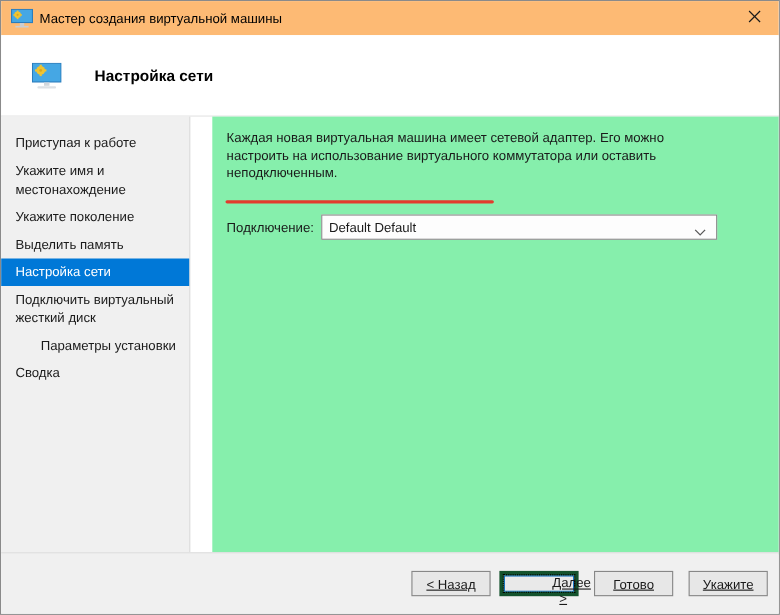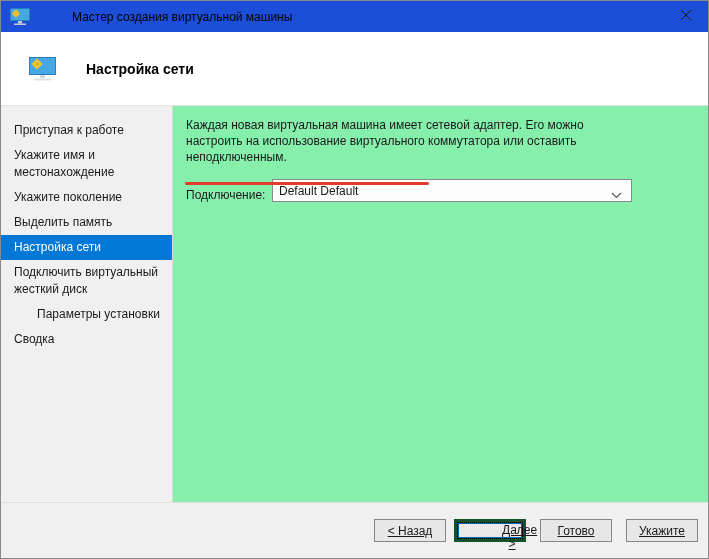--- a/index.html
+++ b/index.html
@@ -10,23 +10,22 @@
     background: #ffffff;
     border: 1px solid #8a8a8a;
     overflow: hidden;
     font-size: 12px;
     color: #1a1a1a;
   }
   
   .titlebar {
     height: 31px;
     display: flex; align-items: center;
-    background: #1d4ed8;
+    background: #fdba74;
     padding-left: 9px;
-    gap: 36px;
   }
   .titlebar .app-icon { width: 20px; height: 18px; margin-right: 6px; flex: 0 0 auto; }
   .titlebar .title-text { font-size: 12px; color: #000000; }
   .close-btn {
     position: absolute; top: 0; right: 0;
     width: 45px; height: 31px;
     display: flex; align-items: center; justify-content: center;
     background: transparent; border: none; cursor: pointer;
   }
   
@@ -36,20 +35,21 @@
     display: flex; align-items: center;
     padding-left: 28px;
   }
   .header .hdr-icon { width: 27px; height: 24px; flex: 0 0 auto; }
   .header .hdr-title { margin-left: 30px; font-size: 14px; font-weight: bold; color: #000000; }
   
   .body {
     display: flex;
     height: 399px;
     border-top: 1px solid #e3e3e3;
+    gap: 20px;
   }
   .sidebar {
     width: 172px; flex: 0 0 172px;
     background: #f0f0f0;
     border-right: 1px solid #dcdcdc;
     padding-top: 12px;
   }
   .side-item {
     padding: 4px 8px 4px 13px;
     line-height: 17px;
@@ -66,22 +66,22 @@
     background: #86efac;
     position: relative;
     padding: 11px 14px 0 13px;
   }
   .description {
     max-width: 456px;
     line-height: 16px;
     color: #1a1a1a;
   }
   .connection-row {
-    margin-top: 14px;
-    display: flex; align-items: flex-end;
+    margin-top: 30px;
+    display: flex; align-items: center;
   }
   .connection-label { width: 86px; flex: 0 0 86px; }
   .combo {
     width: 360px; height: 23px;
     background: #fdfdfd;
     border: 1px solid #8a8a8a;
     display: flex; align-items: center;
     padding-left: 6px;
     position: relative;
     cursor: default;

